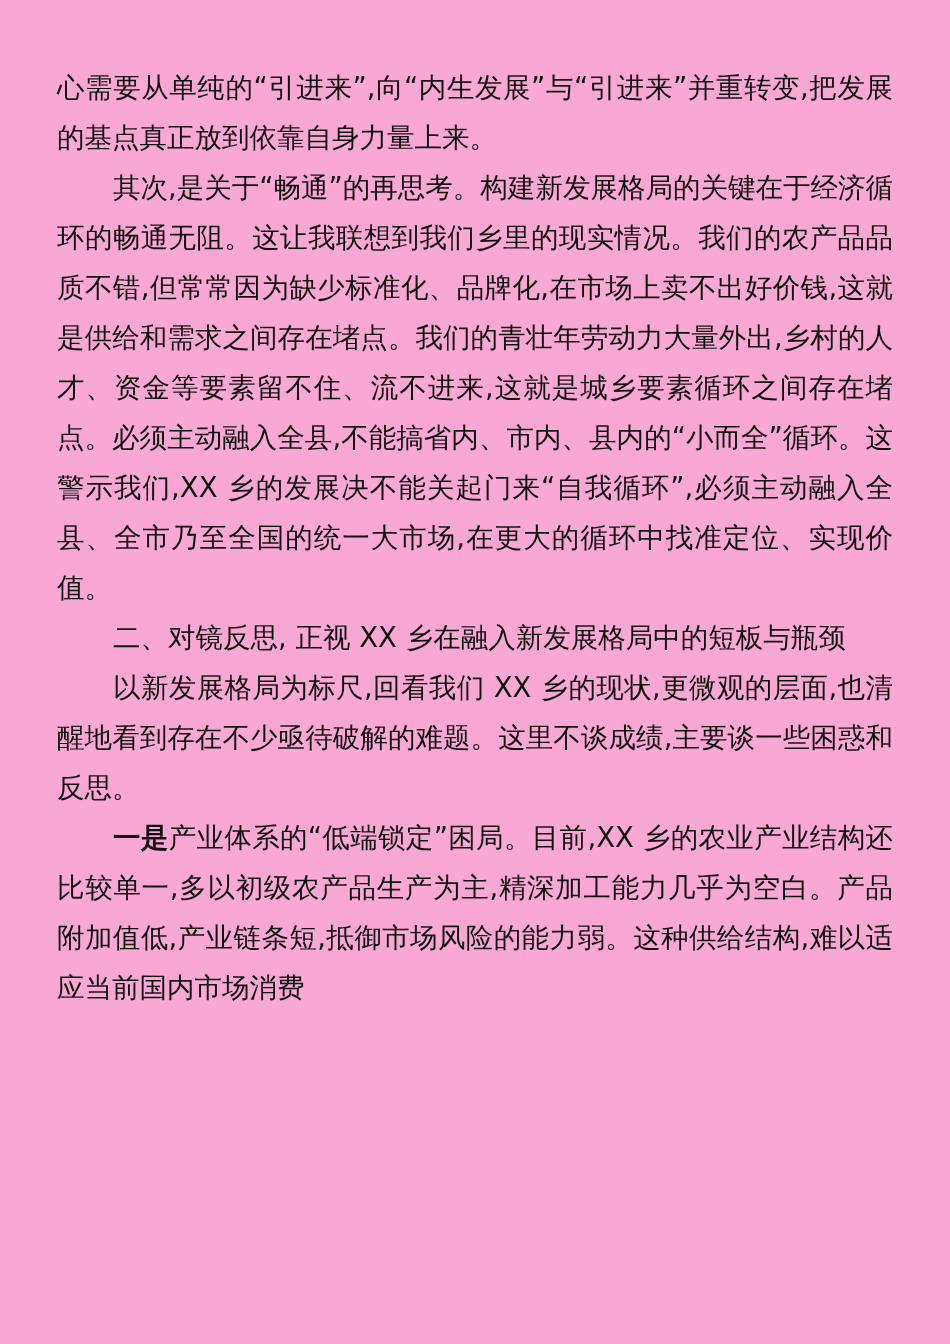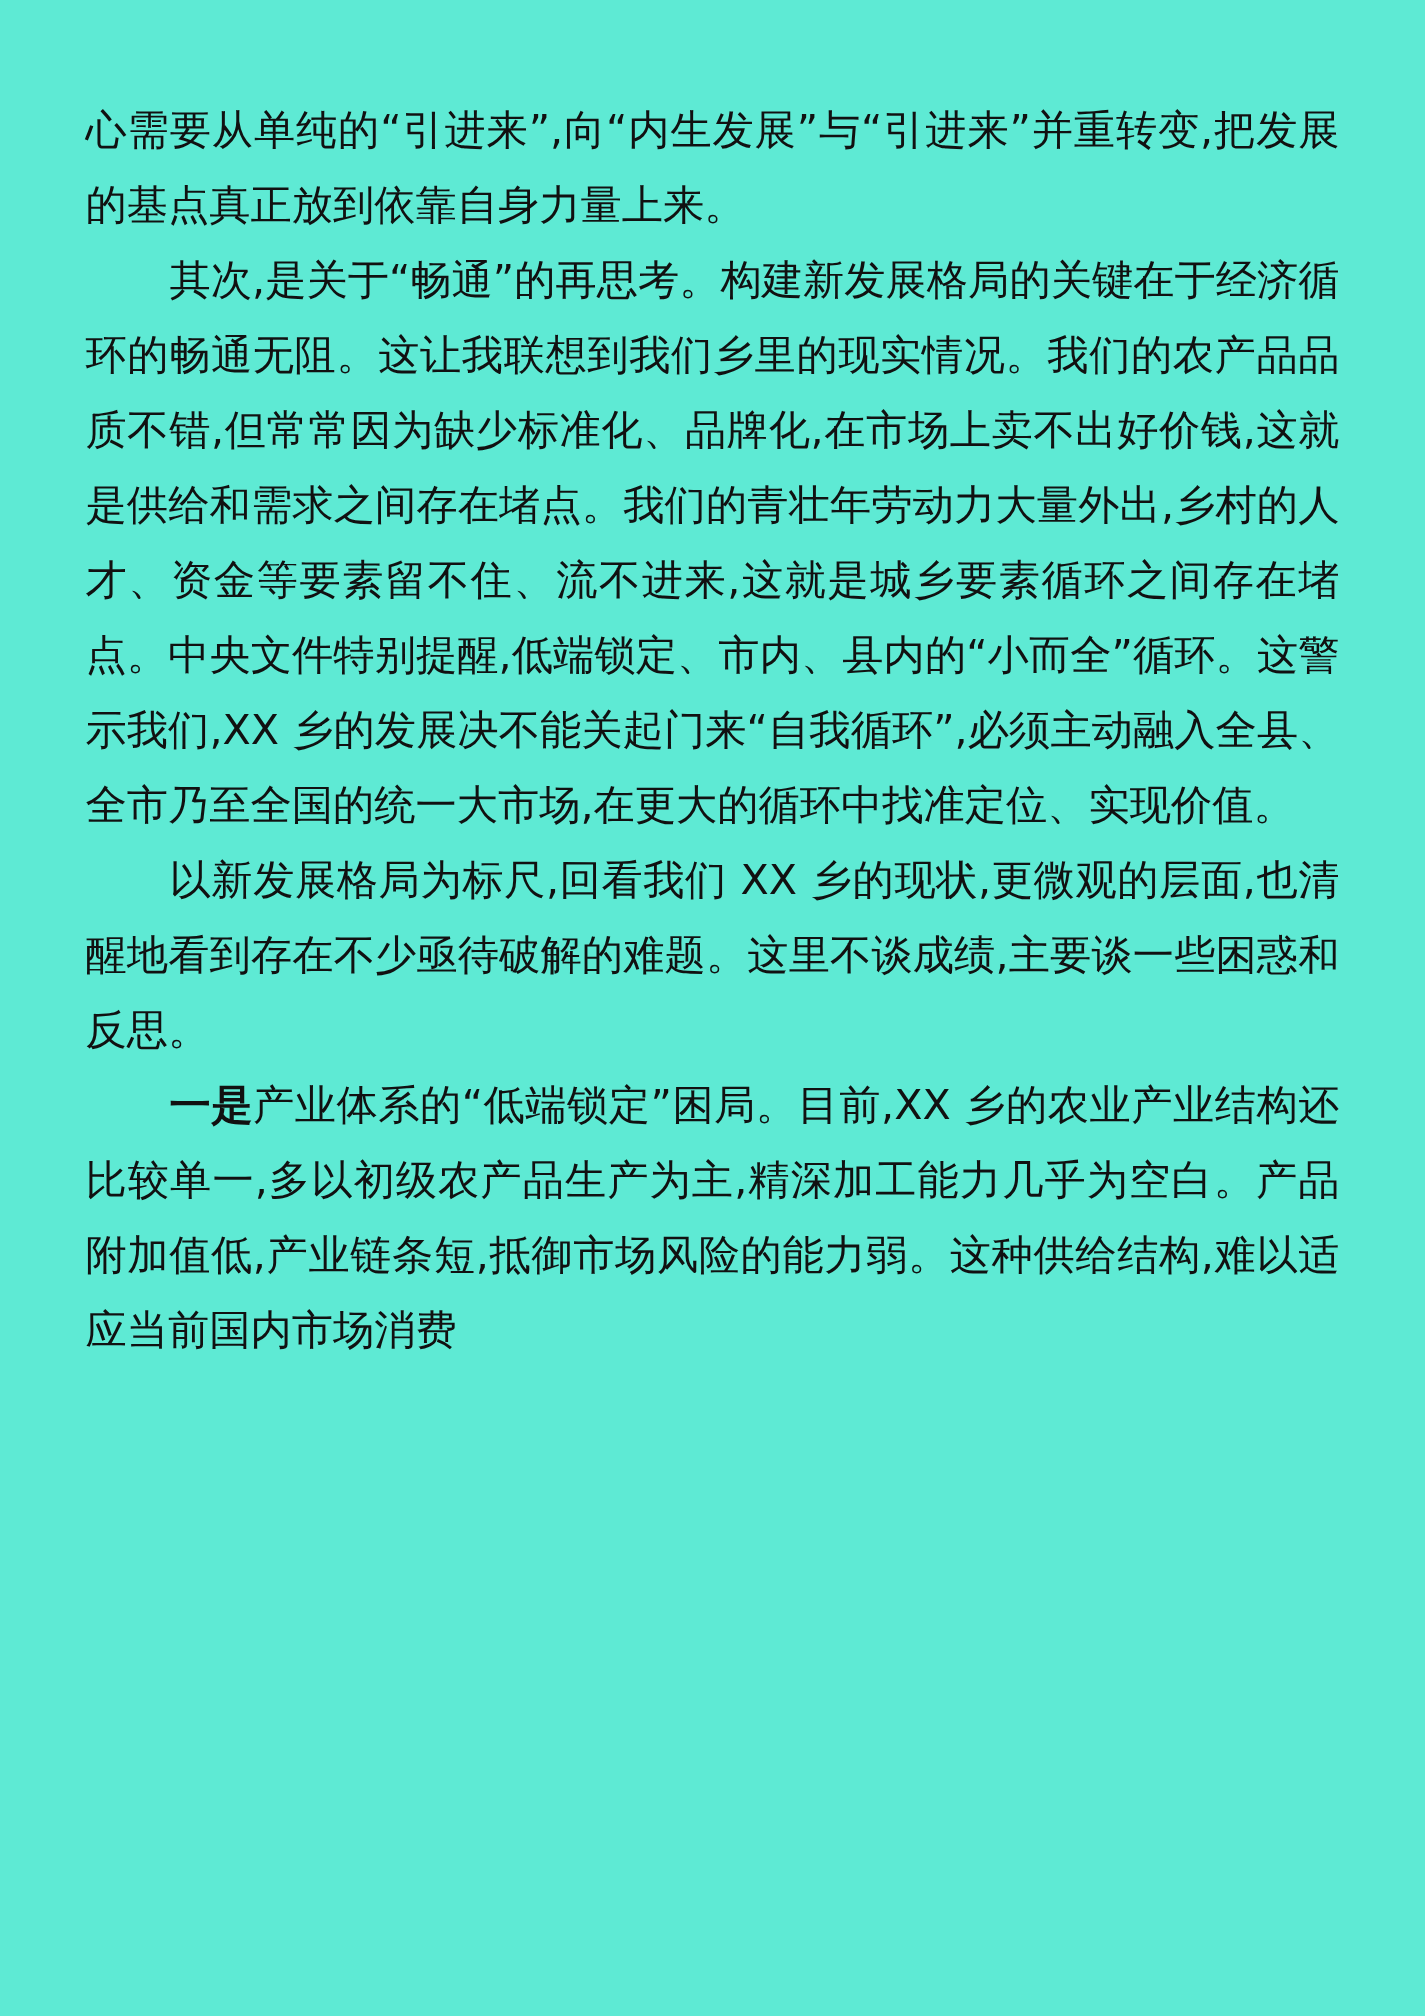--- a/index.html
+++ b/index.html
@@ -13,21 +13,21 @@
     overflow: hidden;
     font-family: "DejaVu Sans", "Liberation Sans", sans-serif;
     color: #000000;
     -webkit-font-smoothing: antialiased;
   }
 
   #page {
     position: relative;
     width: 950px;
     height: 1344px;
-    background: #5eead4;
+    background: #f9a8d4;
     box-sizing: border-box;
     padding: 62px 57px 0 57px;
   }
 
   .doc-body {
     width: 836px;
   }
 
   .para {
     margin: 0;
@@ -60,22 +60,23 @@
   }
 </style>
 </head>
 <body>
 
 <div id="page">
   <div class="doc-body">
 
     <p class="para cont">心需要从单纯的“引进来”,向“内生发展”与“引进来”并重转变,把发展的基点真正放到依靠自身力量上来。</p>
 
-    <p class="para indent">其次,是关于“畅通”的再思考。构建新发展格局的关键在于经济循环的畅通无阻。这让我联想到我们乡里的现实情况。我们的农产品品质不错,但常常因为缺少标准化、品牌化,在市场上卖不出好价钱,这就是供给和需求之间存在堵点。我们的青壮年劳动力大量外出,乡村的人才、资金等要素留不住、流不进来,这就是城乡要素循环之间存在堵点。中央文件特别提醒,低端锁定、市内、县内的“小而全”循环。这警示我们,XX 乡的发展决不能关起门来“自我循环”,必须主动融入全县、全市乃至全国的统一大市场,在更大的循环中找准定位、实现价值。</p>
+    <p class="para indent">其次,是关于“畅通”的再思考。构建新发展格局的关键在于经济循环的畅通无阻。这让我联想到我们乡里的现实情况。我们的农产品品质不错,但常常因为缺少标准化、品牌化,在市场上卖不出好价钱,这就是供给和需求之间存在堵点。我们的青壮年劳动力大量外出,乡村的人才、资金等要素留不住、流不进来,这就是城乡要素循环之间存在堵点。必须主动融入全县,不能搞省内、市内、县内的“小而全”循环。这警示我们,XX 乡的发展决不能关起门来“自我循环”,必须主动融入全县、全市乃至全国的统一大市场,在更大的循环中找准定位、实现价值。</p>
 
 
+    <p class="para heading">二、对镜反思, 正视 XX 乡在融入新发展格局中的短板与瓶颈</p>
 
     <p class="para indent">以新发展格局为标尺,回看我们 XX 乡的现状,更微观的层面,也清醒地看到存在不少亟待破解的难题。这里不谈成绩,主要谈一些困惑和反思。</p>
 
     <p class="para indent"><span class="lead-bold">一是</span><span>产业体系的“低端锁定”困局。目前,XX 乡的农业产业结构还比较单一,多以初级农产品生产为主,精深加工能力几乎为空白。产品附加值低,产业链条短,抵御市场风险的能力弱。这种供给结构,难以适应当前国内市场消费</span></p>
 
   </div>
 </div>
 
 </body></html>

